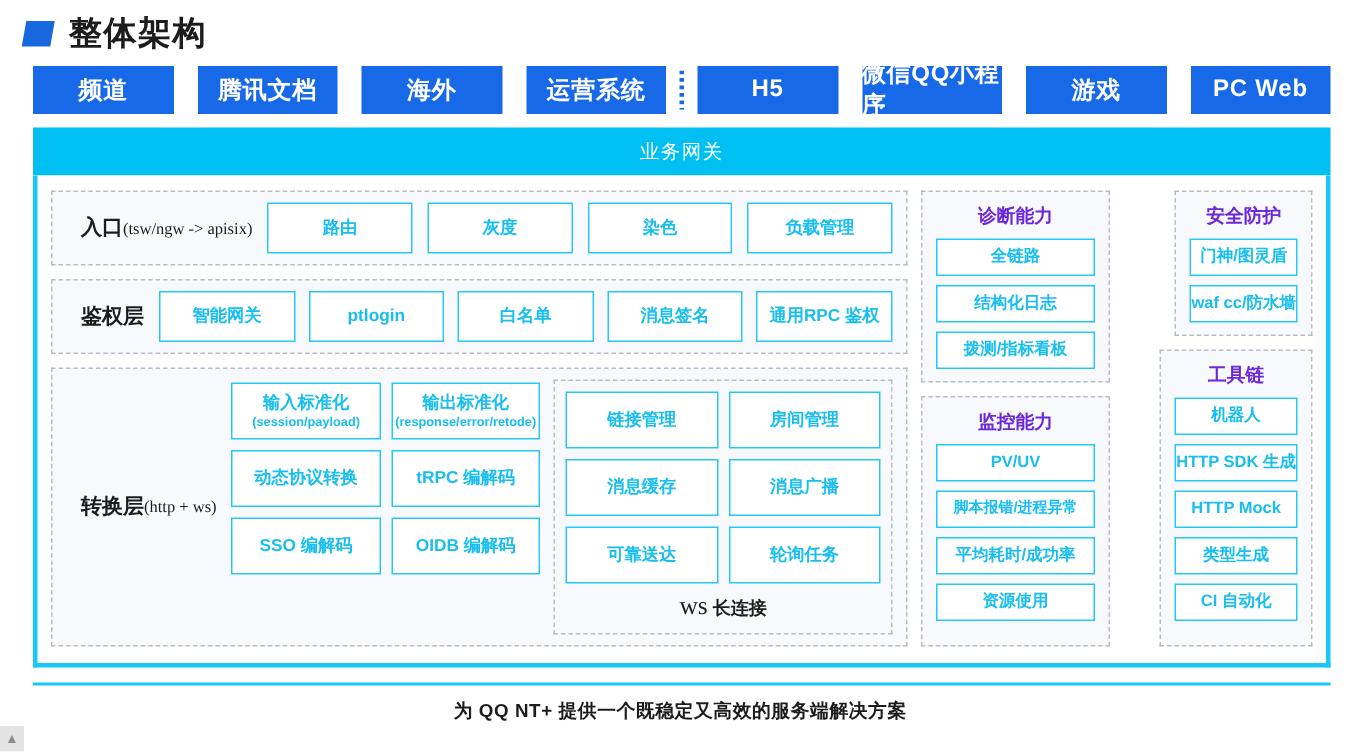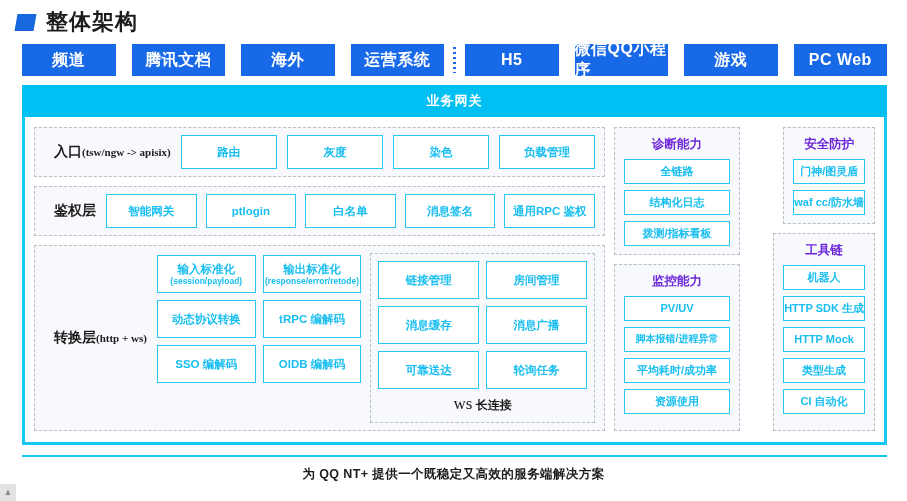--- a/index.html
+++ b/index.html
@@ -31,21 +31,21 @@
     background-image: linear-gradient(#1769E8 50%, transparent 0);
     background-size: 3px 5px; background-repeat: repeat-y;
   }
   .gap { width: 16px; flex: none; }
 
   
   .gateway {
     margin: 9px 20px 0 22px;
     background:#00C0F3; color:#fff; height:32px;
     display:flex; align-items:center; justify-content:center;
-    font-size:13px; font-weight:700; letter-spacing:1px;
+    font-size:13px; font-weight:400; letter-spacing:1px;
   }
 
   
   .body-frame {
     margin: 0 20px 0 22px;
     border-left: 3px solid #16C8F6;
     border-right: 3px solid #16C8F6;
     border-bottom: 3px solid #16C8F6;
     background:#fff;
     padding: 10px 9px 11px 9px;
@@ -62,21 +62,21 @@
     border: 1px dashed #b9bec6;
     background: #f7f9fc;
     display:flex; align-items:center;
     padding: 7px 9px;
   }
   .layer-label {
     font-size: 14px; font-weight: 700; color:#1c1c1c;
     white-space: nowrap; text-align:center;
     padding: 0 10px;
   }
-  .layer-label .sub { font-size: 11px; font-weight: 700; font-family:"Liberation Serif", serif; }
+  .layer-label .sub { font-size: 11px; font-weight: 400; font-family:"Liberation Serif", serif; }
 
   
   .cbox {
     border: 1.5px solid #25C8F5; background:#fff;
     color:#18BEF0; font-size:11.5px; font-weight:700;
     display:flex; flex-direction:column; align-items:center; justify-content:center;
     text-align:center; line-height:1.25;
   }
   .cbox .sub2 { font-size: 8.5px; font-weight:700; }
 

